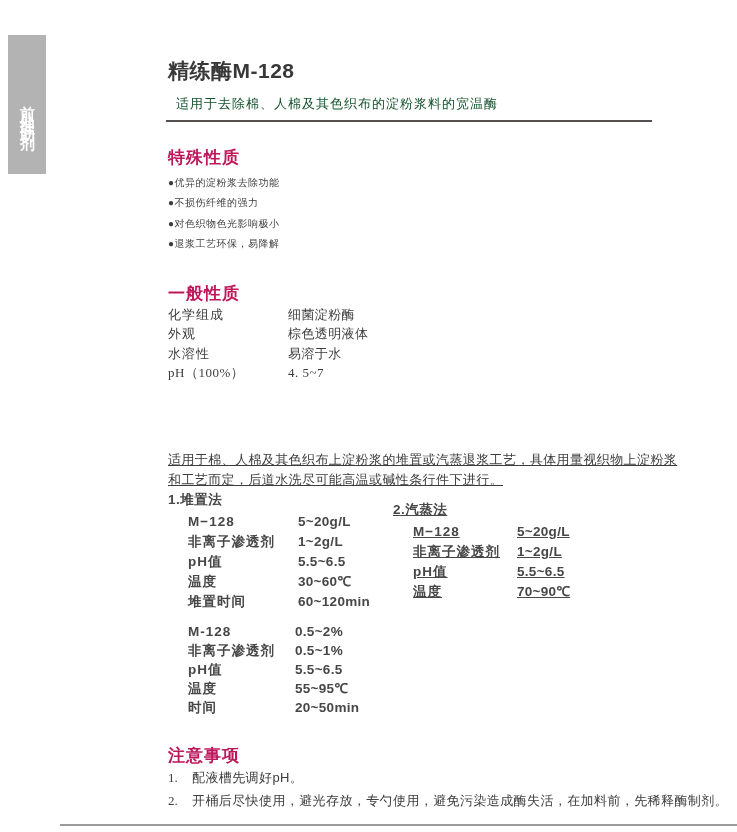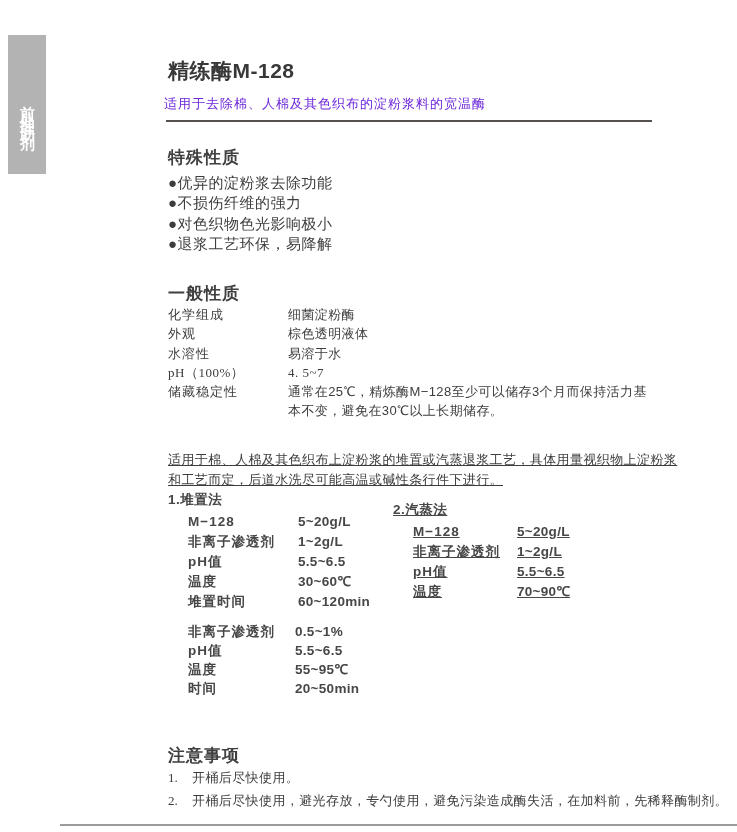--- a/index.html
+++ b/index.html
@@ -34,46 +34,46 @@
   .doc-title {
     position: absolute;
     left: 168px; top: 57px;
     font-size: 21px;
     font-weight: bold;
     color: #383838;
     letter-spacing: 0.5px;
   }
   .doc-subtitle {
     position: absolute;
-    left: 164px; top: 95px;
-    font-size: 13px;
-    color: #6d28d9;
+    left: 176px; top: 95px;
+    font-size: 13px;
+    color: #14532d;
     letter-spacing: 1px;
   }
   .title-rule {
     position: absolute;
     left: 166px; top: 120px;
     width: 486px;
     border-top: 2px solid #56504f;
   }
   .sec-heading {
     position: absolute;
     font-size: 17px;
     font-weight: bold;
-    color: #404040;
+    color: #be185d;
     letter-spacing: 1px;
   }
   .h-special { left: 168px; top: 146px; }
   .h-general { left: 168px; top: 282px; }
   .h-application { left: 168px; top: 426px; }
   .h-notes { left: 168px; top: 744px; }
   .bullet-list {
     position: absolute;
     left: 168px; top: 173px;
-    font-size: 15px;
+    font-size: 10px;
     line-height: 20.4px;
     letter-spacing: 0.5px;
     list-style: none;
   }
   .general-rows {
     position: absolute;
     left: 168px; top: 305px;
     width: 482px;
     font-size: 13px;
     line-height: 19.3px;
@@ -161,24 +161,20 @@
       <span class="val">棕色透明液体</span>
     </div>
     <div class="row">
       <span class="lbl">水溶性</span>
       <span class="val">易溶于水</span>
     </div>
     <div class="row serif-row">
       <span class="lbl">pH（100%）</span>
       <span class="val">4. 5~7</span>
     </div>
-    <div class="row">
-      <span class="lbl">储藏稳定性</span>
-      <span class="val">通常在25℃，精炼酶M−128至少可以储存3个月而保持活力基本不变，避免在30℃以上长期储存。</span>
-    </div>
   </div>
 
   <p class="app-intro">适用于棉、人棉及其色织布上淀粉浆的堆置或汽蒸退浆工艺，具体用量视织物上淀粉浆和工艺而定，后道水洗尽可能高温或碱性条行件下进行。</p>
 
   <div class="method m1">
     <div class="m-title">1.堆置法</div>
     <div class="row">
       <span class="lbl">M−128</span>
       <span class="val">5~20g/L</span>
     </div>
@@ -214,20 +210,24 @@
       <span class="lbl">pH值</span>
       <span class="val">5.5~6.5</span>
     </div>
     <div class="row">
       <span class="lbl">温度</span>
       <span class="val">70~90℃</span>
     </div>
   </div>
 
   <div class="method m3">
+    <div class="row">
+      <span class="lbl">M-128</span>
+      <span class="val">0.5~2%</span>
+    </div>
     <div class="row">
       <span class="lbl">非离子渗透剂</span>
       <span class="val">0.5~1%</span>
     </div>
     <div class="row">
       <span class="lbl">pH值</span>
       <span class="val">5.5~6.5</span>
     </div>
     <div class="row">
       <span class="lbl">温度</span>
@@ -236,21 +236,21 @@
     <div class="row">
       <span class="lbl">时间</span>
       <span class="val">20~50min</span>
     </div>
   </div>
 
   <h2 class="sec-heading h-notes">注意事项</h2>
   <div class="notes-list">
     <div class="note-item">
       <span class="num">1.</span>
-      <span class="txt">开桶后尽快使用。</span>
+      <span class="txt">配液槽先调好pH。</span>
     </div>
     <div class="note-item">
       <span class="num">2.</span>
       <span class="txt">开桶后尽快使用，避光存放，专勺使用，避免污染造成酶失活，在加料前，先稀释酶制剂。</span>
     </div>
   </div>
 
   <div class="footer-rule"></div>
 
 </div>

